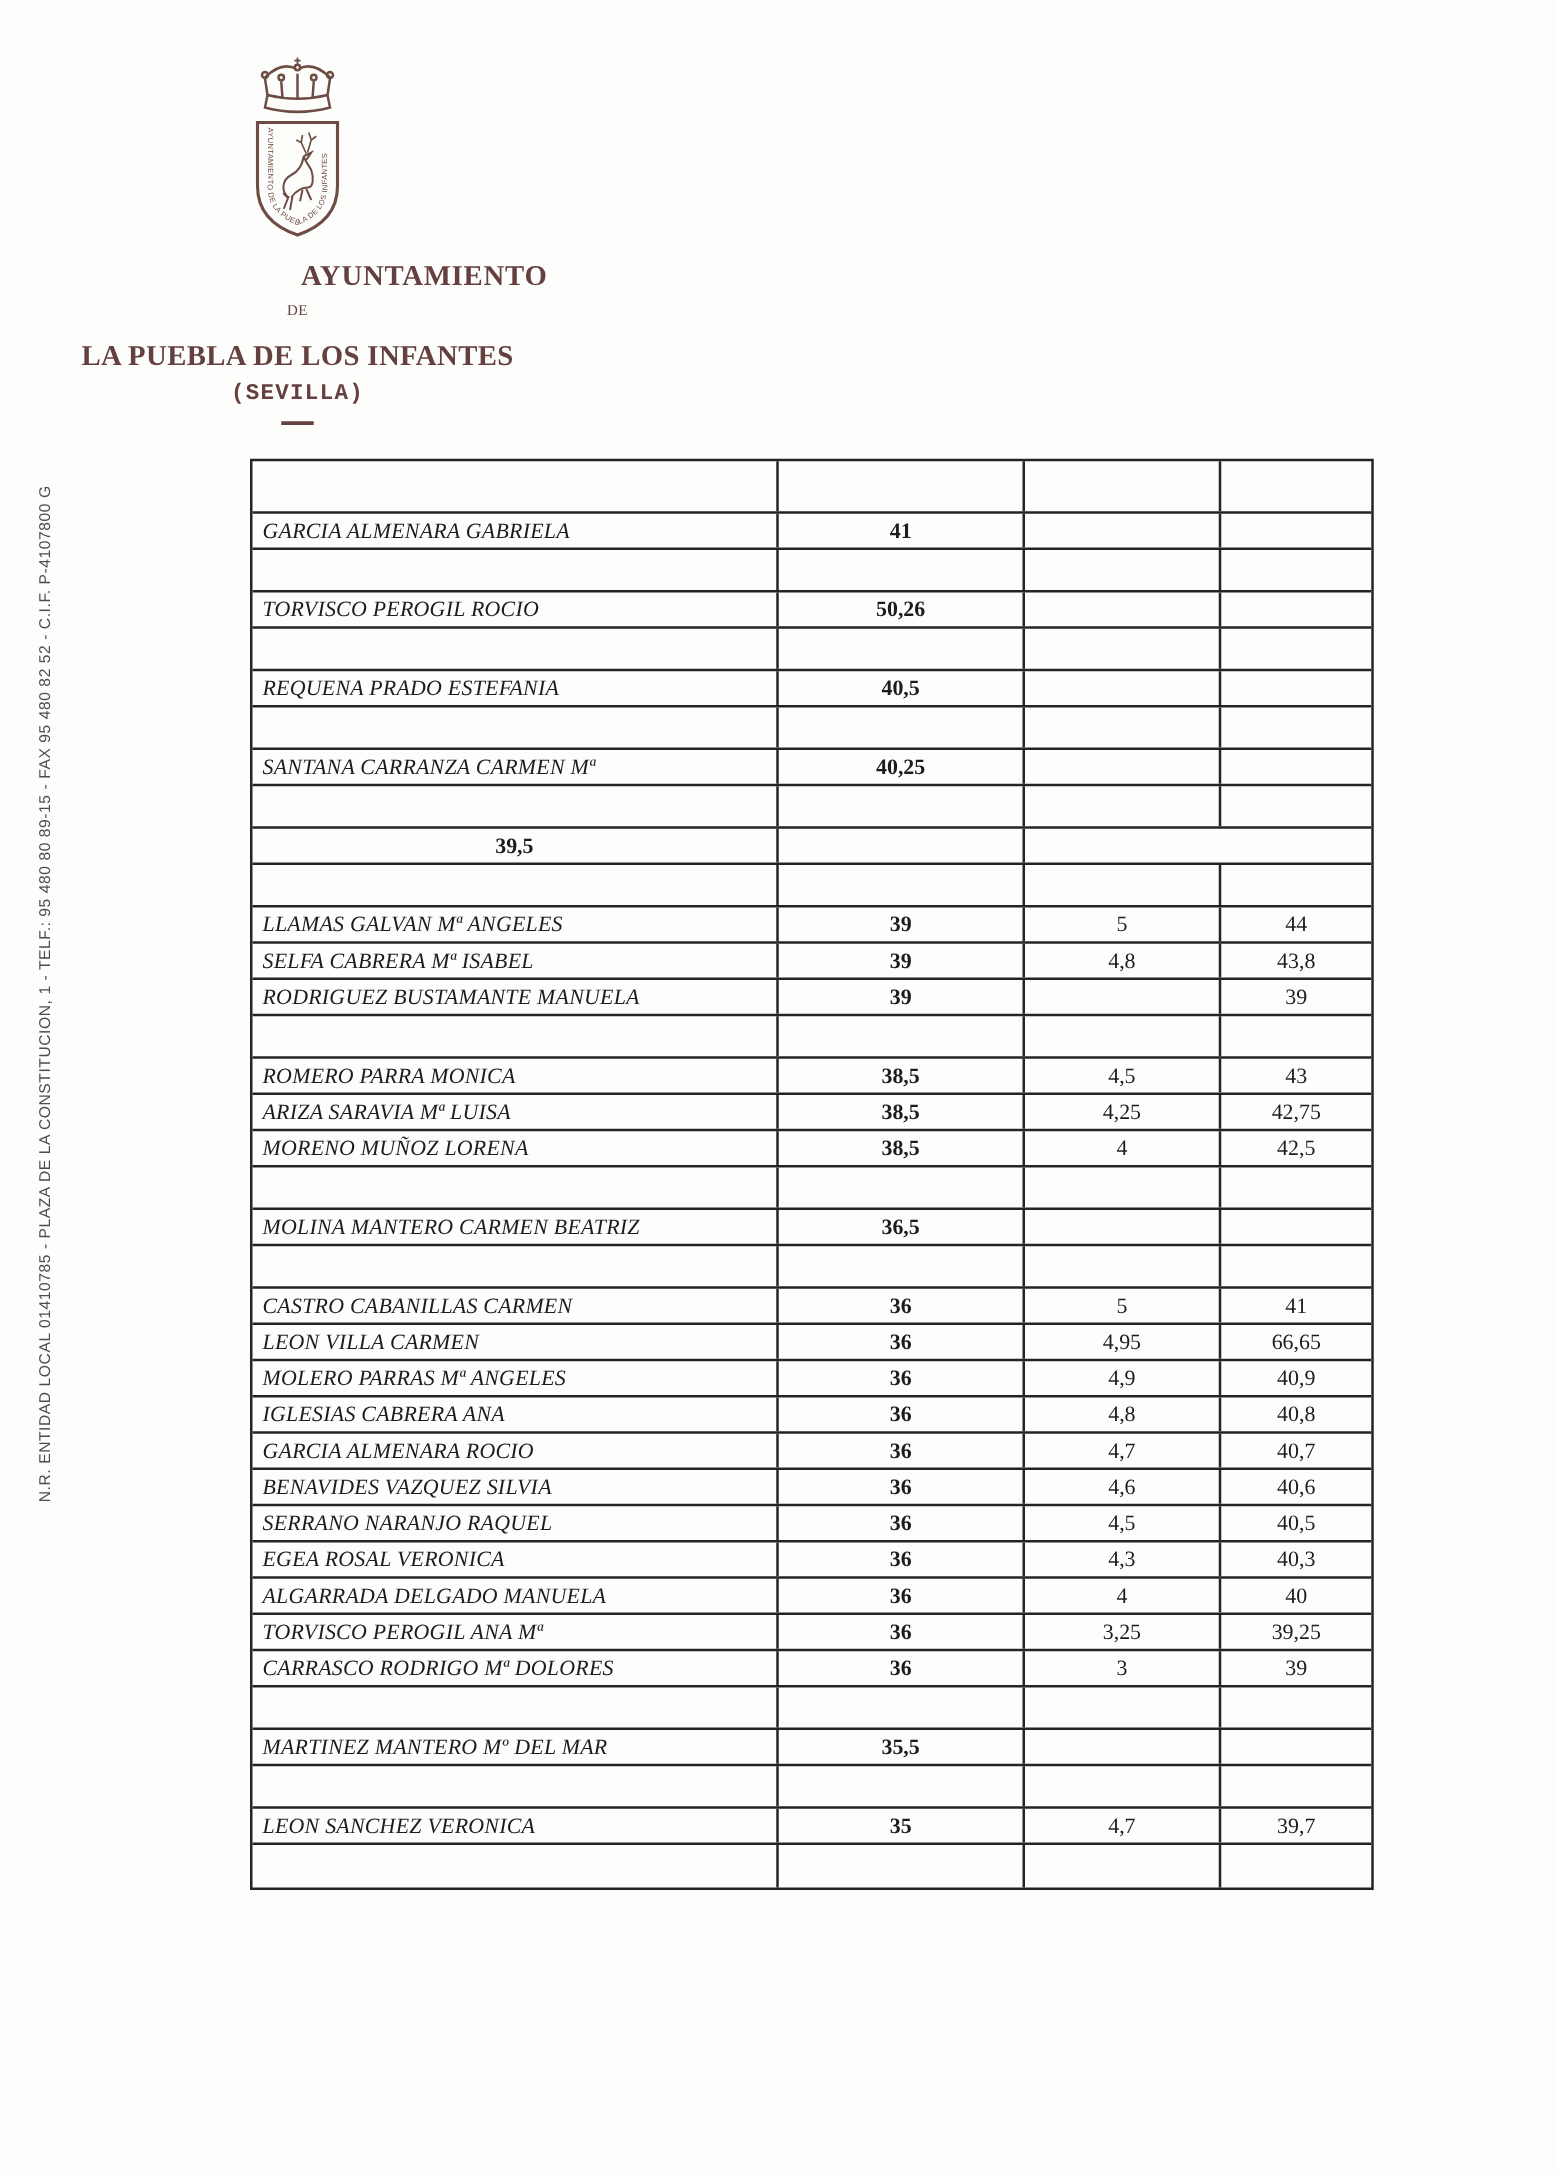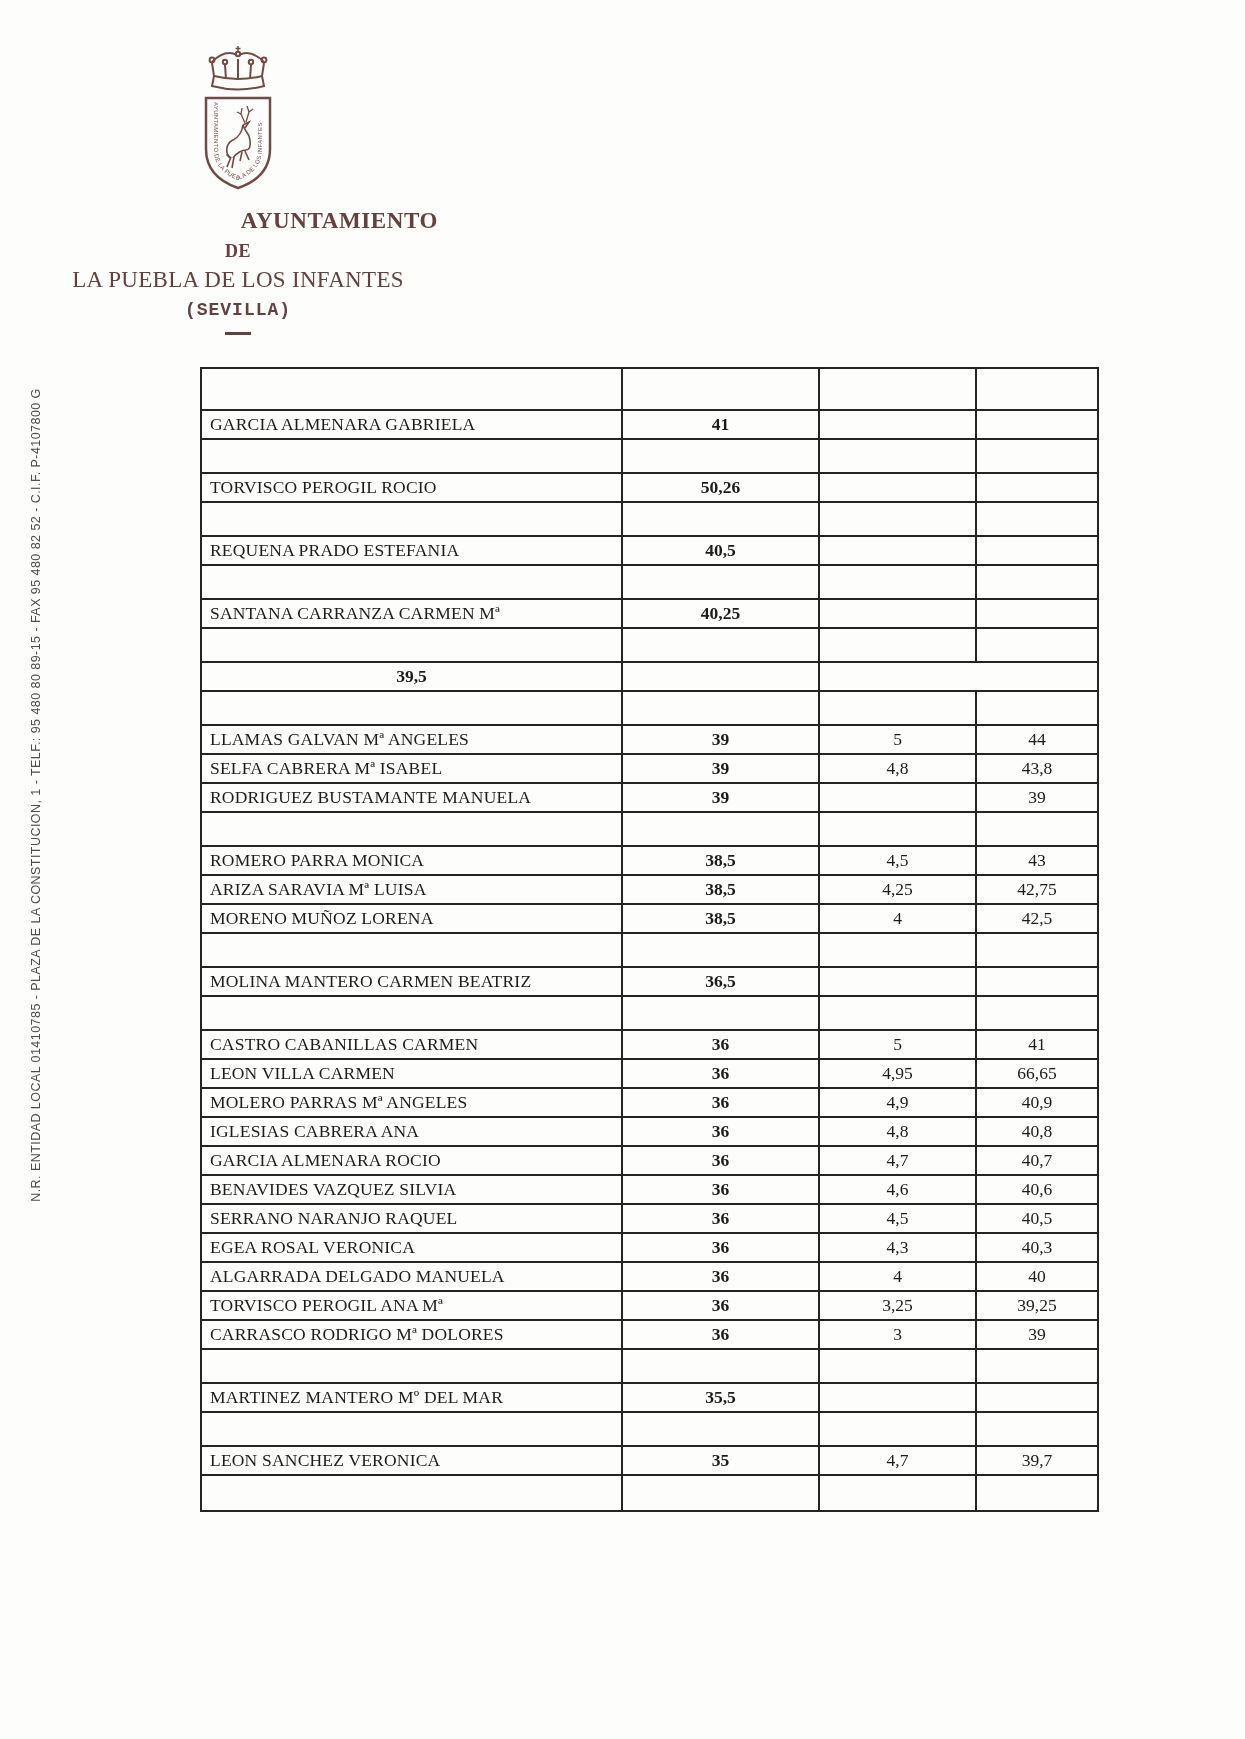--- a/index.html
+++ b/index.html
@@ -16,22 +16,22 @@
     transform-origin:center;
     white-space:nowrap;
     font-family:"Liberation Sans", sans-serif;
     font-size:12.5px; letter-spacing:0.45px; color:#4c4c4c;
   }
 
   
   .letterhead { position:absolute; left:38px; top:46px; width:400px; text-align:center; color:#64413f; }
   .crest { margin:0 auto; width:150px; height:160px; }
   .org1 { font-size:23px; font-weight:bold; letter-spacing:0.6px; margin-top:2px;text-align:right; }
-  .org2 { font-size:18px; font-weight:bold; margin-top:7px; letter-spacing:0.5px; }
-  .org3 { font-size:23px; font-weight:normal; margin-top:5px; letter-spacing:0.3px; }
+  .org2 { font-size:12px; font-weight:normal; margin-top:7px; letter-spacing:0.5px; }
+  .org3 { font-size:23px; font-weight:bold; margin-top:16px; letter-spacing:0.3px; }
   .org4 { font-size:18px; font-weight:bold; margin-top:7px; letter-spacing:1px;font-family:Liberation Mono, monospace; }
   .header-rule { width:26px; height:3px; background:#64413f; margin:12px auto 0; }
 
   
   .results-table {
     position:absolute; left:200px; top:367px;
     border:2px solid #242424;
   }
   .trow {
     display:grid;
@@ -43,21 +43,21 @@
   .trow.blank { height:34px; }
   .trow.tall  { height:42px; }
   .trow:last-child { border-bottom:none; }
   .cell {
     border-right:2px solid #242424;
     display:flex; align-items:center;
     font-size:17.5px; color:#1c1c1c;
     overflow:hidden; white-space:nowrap;
   }
   .cell:last-child { border-right:none; }
-  .cell.name { padding-left:8px; letter-spacing:0.2px; }
+  .cell.name { padding-left:8px; letter-spacing:0.2px;font-style:italic; }
   .cell.num  { justify-content:center; }
   .cell.score { font-weight:bold; }
 </style>
 </head>
 <body>
 
 <div class="page">
 
   <div class="sidebar-text">N.R. ENTIDAD LOCAL 01410785 - PLAZA DE LA CONSTITUCION, 1 - TELF.: 95 480 80 89-15 - FAX 95 480 82 52 - C.I.F. P-4107800 G</div>
 

